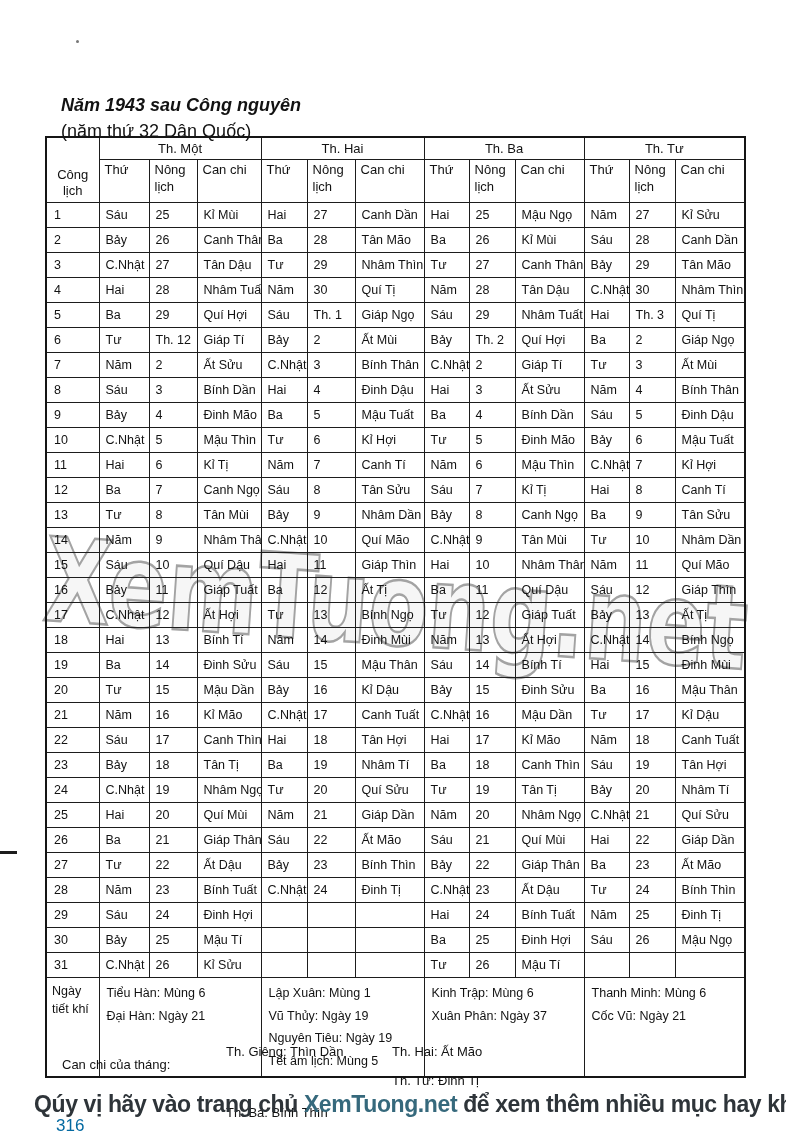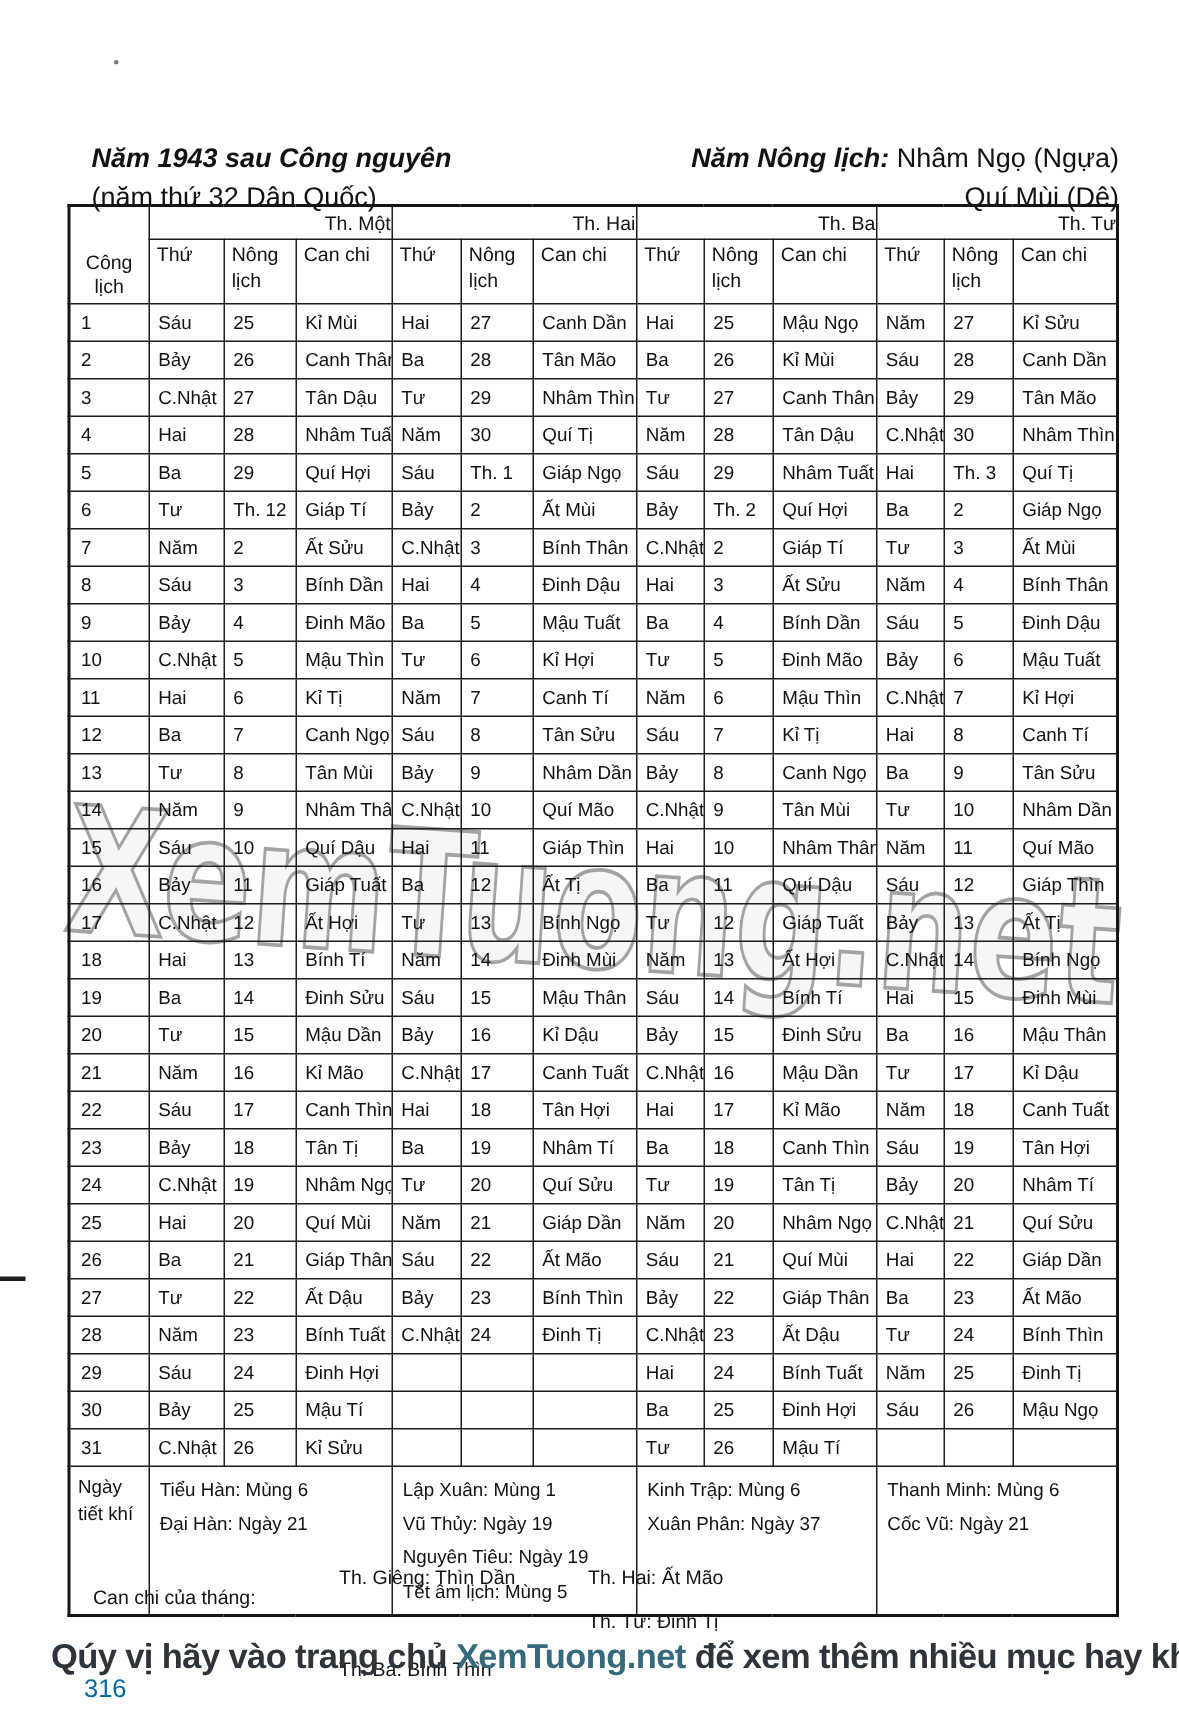--- a/index.html
+++ b/index.html
@@ -17,21 +17,21 @@
 
   
   .wm-svg{position:absolute;left:38px;top:468px;width:724px;height:240px;}
 
   
   table.cal{position:absolute;left:45px;top:136px;width:699px;
     border-collapse:collapse;table-layout:fixed;font-size:12.5px;
     background:transparent;}
   table.cal{border:2.5px solid #151515;}
   table.cal th,table.cal td{border:1.5px solid #1d1d1d;background:transparent;}
-  th.month{height:21px;text-align:right;font-weight:normal;font-size:13px;padding:0;}
+  th.month{height:21px;text-align:center;font-weight:normal;font-size:13px;padding:0;}
   th.corner{vertical-align:bottom;text-align:center;font-weight:normal;
     font-size:13px;line-height:1.25;padding:0 2px 3px 2px;margin-top:20px;}
   th.sub{height:40px;text-align:left;vertical-align:top;font-weight:normal;
     font-size:13px;line-height:1.3;padding:2px 0 0 5px;}
   td{height:24px;padding:0 0 0 6px;text-align:left;vertical-align:middle;
     white-space:nowrap;overflow:hidden;}
   td.c-greg{padding-left:7px;}
   td.tk-label{vertical-align:top;padding:4px 2px 0 5px;line-height:1.45;
     white-space:normal;height:94px;}
   td.tk-cell{vertical-align:top;padding:4px 0 0 7px;line-height:1.8;height:94px;}
@@ -54,27 +54,20 @@
   .margin-dash{position:absolute;left:0;top:851px;width:17px;height:3px;background:#1c1c1c;}
   .speck{position:absolute;width:3px;height:3px;background:#777;border-radius:50%;}
 </style>
 </head>
 <body>
 
 <div class="top-header">
   <div class="hdr-left">
     <div class="l1">Năm 1943 sau Công nguyên</div>
     <div class="l2">(năm thứ 32 Dân Quốc)</div>
-  </div>
-  <div class="hdr-right">
-    <div>
-      <span class="lbl">Năm Nông lịch:</span>
-      <span>Nhâm Ngọ (Ngựa)</span>
-    </div>
-    <div>Quí Mùi (Dê)</div>
   </div>
 </div>
 
 <svg class="wm-svg" viewBox="0 0 724 240">
   <text x="4" y="152" transform="rotate(4 4 152)" font-family="DejaVu Sans, Liberation Sans, sans-serif" font-size="116" font-weight="bold" textLength="704" lengthAdjust="spacingAndGlyphs" fill="rgba(244,244,244,0.78)" stroke="#a3a3a3" stroke-width="2.5">XemTuong.net</text>
 </svg>
 
 <table class="cal">
   <colgroup>
     <col style="width:53px">

